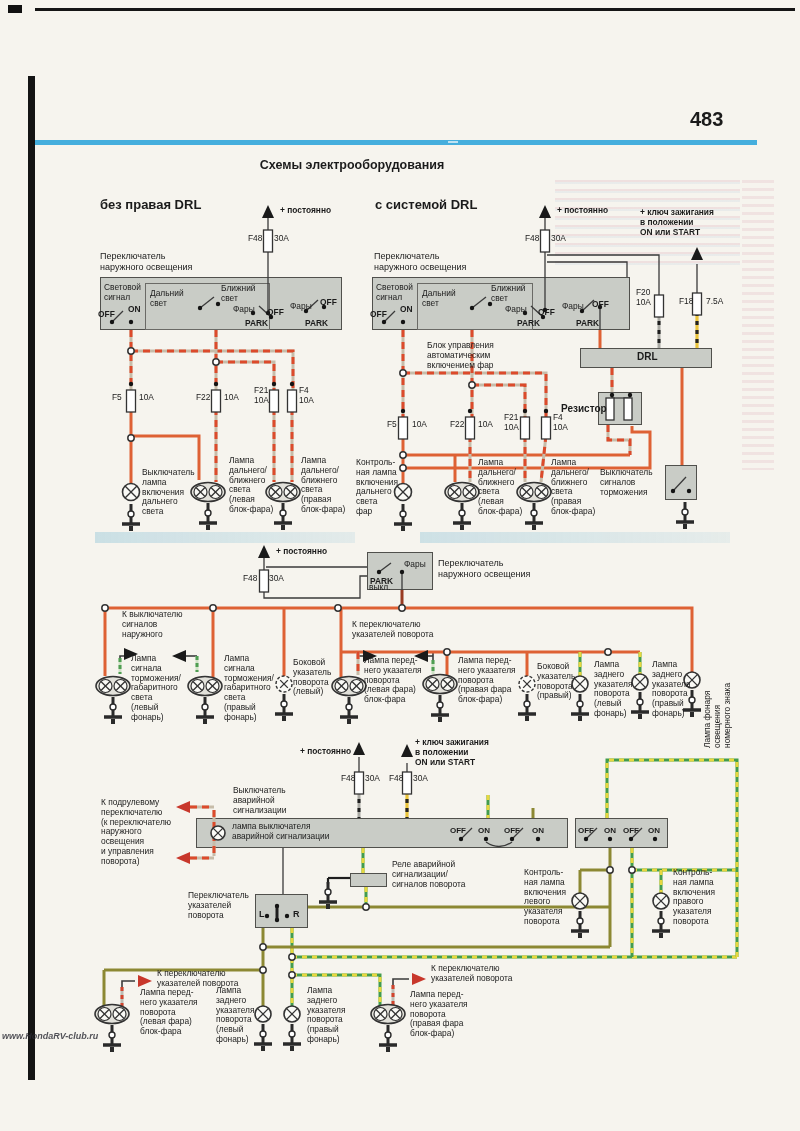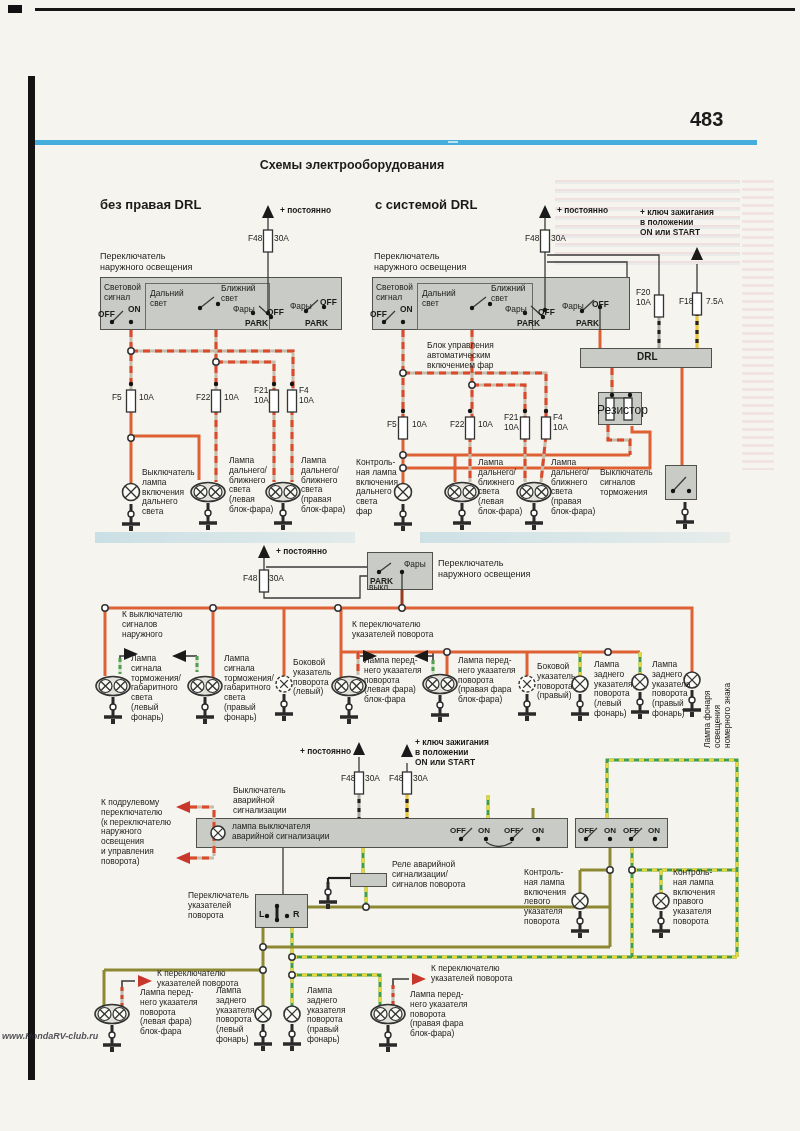--- a/index.html
+++ b/index.html
@@ -678,21 +678,21 @@
       <div class="lbl" style="left: 525px; top: 234px; font-size: 8.4px; font-weight: 400;">F48</div>
       <div class="lbl" style="left: 551px; top: 234px; font-size: 8.4px; font-weight: 400;">30A</div>
       <div class="lbl" style="left: 636px; top: 288px; font-size: 8.4px; font-weight: 400;">F20
 10A</div>
       <div class="lbl" style="left: 679px; top: 297px; font-size: 8.4px; font-weight: 400;">F18</div>
       <div class="lbl" style="left: 706px; top: 297px; font-size: 8.4px; font-weight: 400;">7.5A</div>
       <div class="lbl" style="left: 427px; top: 341px; font-size: 8.4px; font-weight: 400;">Блок управления
 автоматическим
 включением фар</div>
       <div class="lbl" style="left: 637px; top: 351px; font-size: 10px; font-weight: 600;">DRL</div>
-      <div class="lbl" style="left: 561px; top: 403px; font-size: 12px; font-weight: 400; margin-left: 36px;">Резистор</div>
+      <div class="lbl" style="left: 561px; top: 403px; font-size: 10px; font-weight: 700;">Резистор</div>
       <div class="lbl" style="left: 387px; top: 420px; font-size: 8.4px; font-weight: 400;">F5</div>
       <div class="lbl" style="left: 412px; top: 420px; font-size: 8.4px; font-weight: 400;">10A</div>
       <div class="lbl" style="left: 450px; top: 420px; font-size: 8.4px; font-weight: 400;">F22</div>
       <div class="lbl" style="left: 478px; top: 420px; font-size: 8.4px; font-weight: 400;">10A</div>
       <div class="lbl" style="left: 504px; top: 413px; font-size: 8.4px; font-weight: 400;">F21
 10A</div>
       <div class="lbl" style="left: 553px; top: 413px; font-size: 8.4px; font-weight: 400;">F4
 10A</div>
       <div class="lbl" style="left: 356px; top: 458px; font-size: 8.4px; font-weight: 400;">Контроль-
 ная лампа

